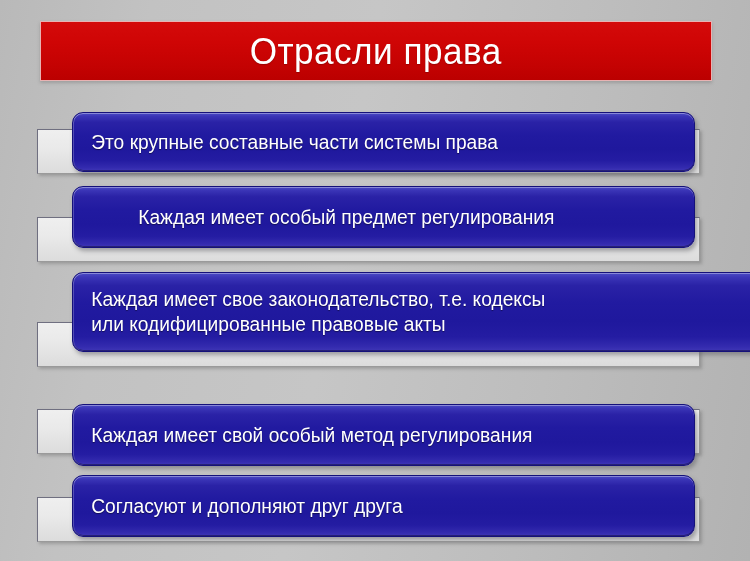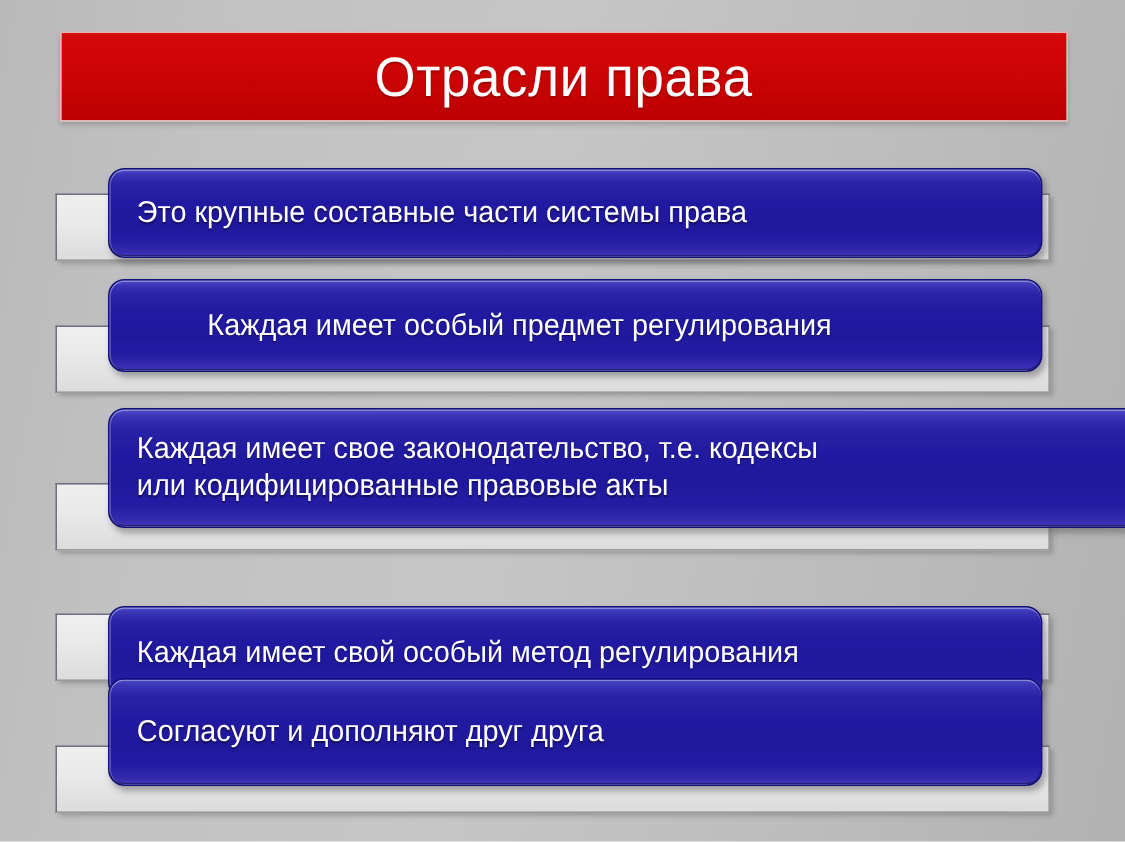--- a/index.html
+++ b/index.html
@@ -139,18 +139,18 @@
 
   <div class="row">
     <div class="plate" style="top:409px; width:663px; height:45px;"></div>
     <div class="bar" style="top:378px; width:623px; height:62px;margin-top:26px;">
       <span class="bar-text">Каждая имеет свой особый метод регулирования</span>
     </div>
   </div>
 
   <div class="row">
     <div class="plate" style="top:497px; width:663px; height:45px;"></div>
-    <div class="bar" style="top:452px; width:623px; height:72px;text-align:right;">
+    <div class="bar" style="top:475px; width:623px; height:62px;text-align:right;">
       <span class="bar-text">Согласуют и дополняют друг друга</span>
     </div>
   </div>
 
 </div>
 
 </body></html>

